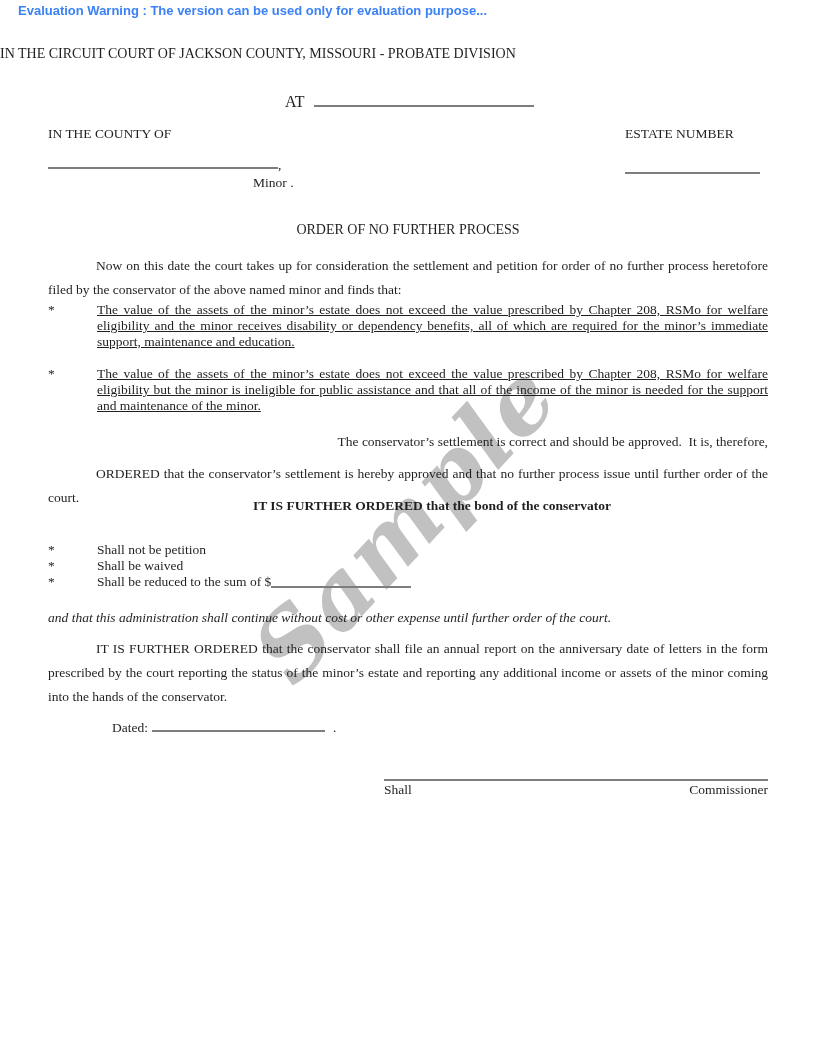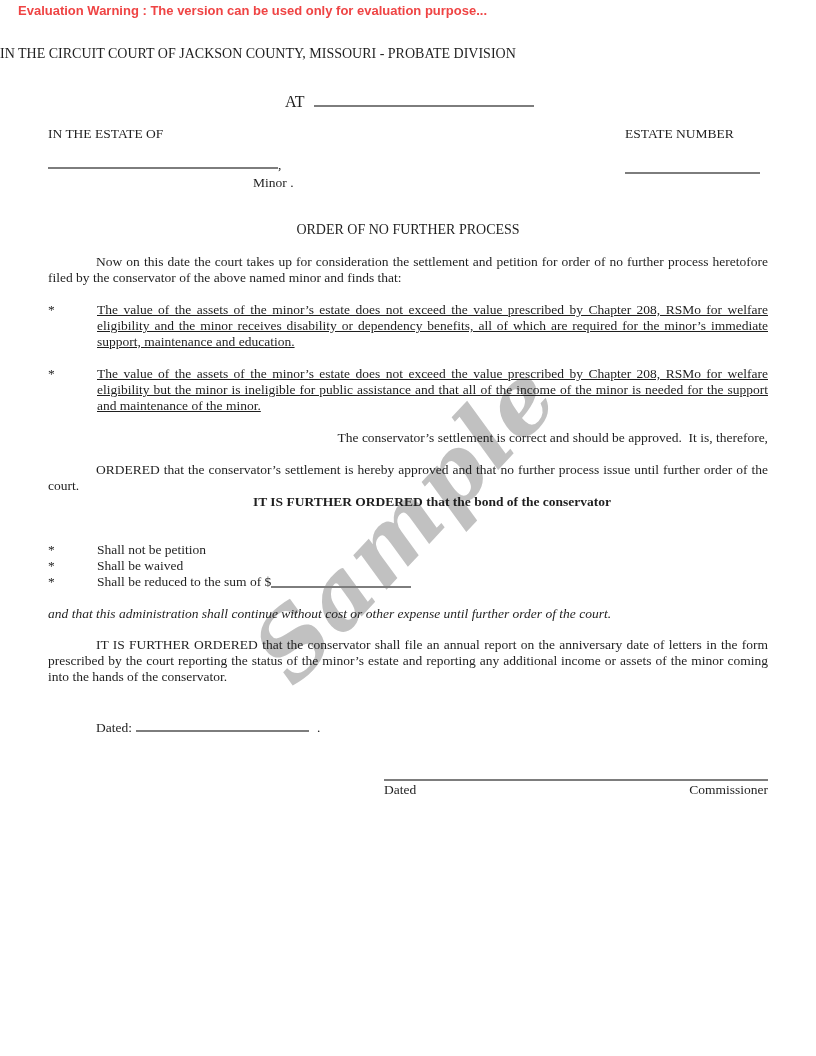--- a/index.html
+++ b/index.html
@@ -26,21 +26,21 @@
     opacity:0.8;
     z-index:0;
     white-space:nowrap;
     letter-spacing:2px;
   }
   .eval-warning{
     left:18px;top:3px;
     font-family:"Liberation Sans", sans-serif;
     font-weight:bold;
     font-size:13px;
-    color:#ef4444;
+    color:#3b82f6;
     white-space:nowrap;
   }
   .court-title{
     left:0;top:46px;width:816px;
     text-align:left;
     font-size:14px;
     white-space:nowrap;
   }
   .order-heading{
     left:0;top:222px;width:816px;
@@ -55,21 +55,21 @@
   .at-blank{width:220px;height:13px;margin-left:9px;vertical-align:baseline;}
   .label{font-size:13.5px;}
   .estate-of{left:48px;top:126px;}
   .estate-number{left:625px;top:126px;}
   .name-line{left:48px;top:155px;font-size:13.5px;}
   .name-blank{width:230px;height:12px;}
   .minor-label{left:253px;top:175px;font-size:13.5px;}
   .estate-num-blank{left:625px;top:160px;width:135px;height:12px;border-bottom:2px solid #7d7d7d;}
   .para{
     font-size:13.5px;
-    line-height:16px;
+    line-height:24px;
     text-align:justify;
     width:720px;
     left:48px;
   }
   .indent{text-indent:48px;}
   .p-intro{top:254px;}
   .bullet{
     left:48px;
     width:720px;
     font-size:13.5px;
@@ -84,21 +84,21 @@
   .p-ordered{top:462px;}
   .p-bond{top:494px;text-align:center;font-weight:bold;}
   .bond-option{left:48px;width:720px;font-size:13.5px;line-height:16px;display:flex;}
   .bond-option .marker{width:49px;flex:none;}
   .o1{top:542px;}
   .o2{top:558px;}
   .o3{top:574px;}
   .sum-blank{width:140px;height:12px;}
   .p-continue{top:606px;text-align:left;font-style:italic;}
   .p-report{top:637px;}
-  .dated-row{left:96px;top:718px;font-size:13.5px;}
+  .dated-row{left:112px;top:718px;font-size:13.5px;}
   .dated-blank{width:173px;height:12px;margin-left:4px;}
   .dated-period{margin-left:8px;}
   .signature{
     left:384px;top:779px;width:384px;
     border-top:2px solid #7d7d7d;
     display:flex;justify-content:space-between;
     font-size:13.5px;
     padding-top:1px;
   }
 </style>
@@ -111,21 +111,21 @@
 
   <div class="content">
     <div class="abs eval-warning">Evaluation Warning : The version can be used only for evaluation purpose...</div>
 
     <div class="abs court-title">IN THE CIRCUIT COURT OF JACKSON COUNTY, MISSOURI - PROBATE DIVISION</div>
 
     <div class="abs at-row">
       <span>AT</span><span class="blank at-blank"></span>
     </div>
 
-    <div class="abs label estate-of">IN THE ESTATE OF</div>
+    <div class="abs label estate-of">IN THE COUNTY OF</div>
     <div class="abs label estate-number">ESTATE NUMBER</div>
 
     <div class="abs name-line">
       <span class="blank name-blank"></span><span>,</span>
     </div>
     <div class="abs minor-label">Minor&nbsp;.</div>
     <div class="abs estate-num-blank"></div>
 
     <div class="abs order-heading">ORDER OF NO FURTHER PROCESS</div>
 
@@ -163,17 +163,17 @@
 
     <div class="abs para p-continue">and that this administration shall continue without cost or other expense until further order of the court.</div>
 
     <div class="abs para indent p-report">IT IS FURTHER ORDERED that the conservator shall file an annual report on the anniversary date of letters in the form prescribed by the court reporting the status of the minor’s estate and reporting any additional income or assets of the minor coming into the hands of the conservator.</div>
 
     <div class="abs dated-row">
       <span>Dated:</span><span class="blank dated-blank"></span><span class="dated-period">.</span>
     </div>
 
     <div class="abs signature">
-      <span>Dated</span>
+      <span>Shall</span>
       <span>Commissioner</span>
     </div>
   </div>
 </div>
 
 </body></html>

